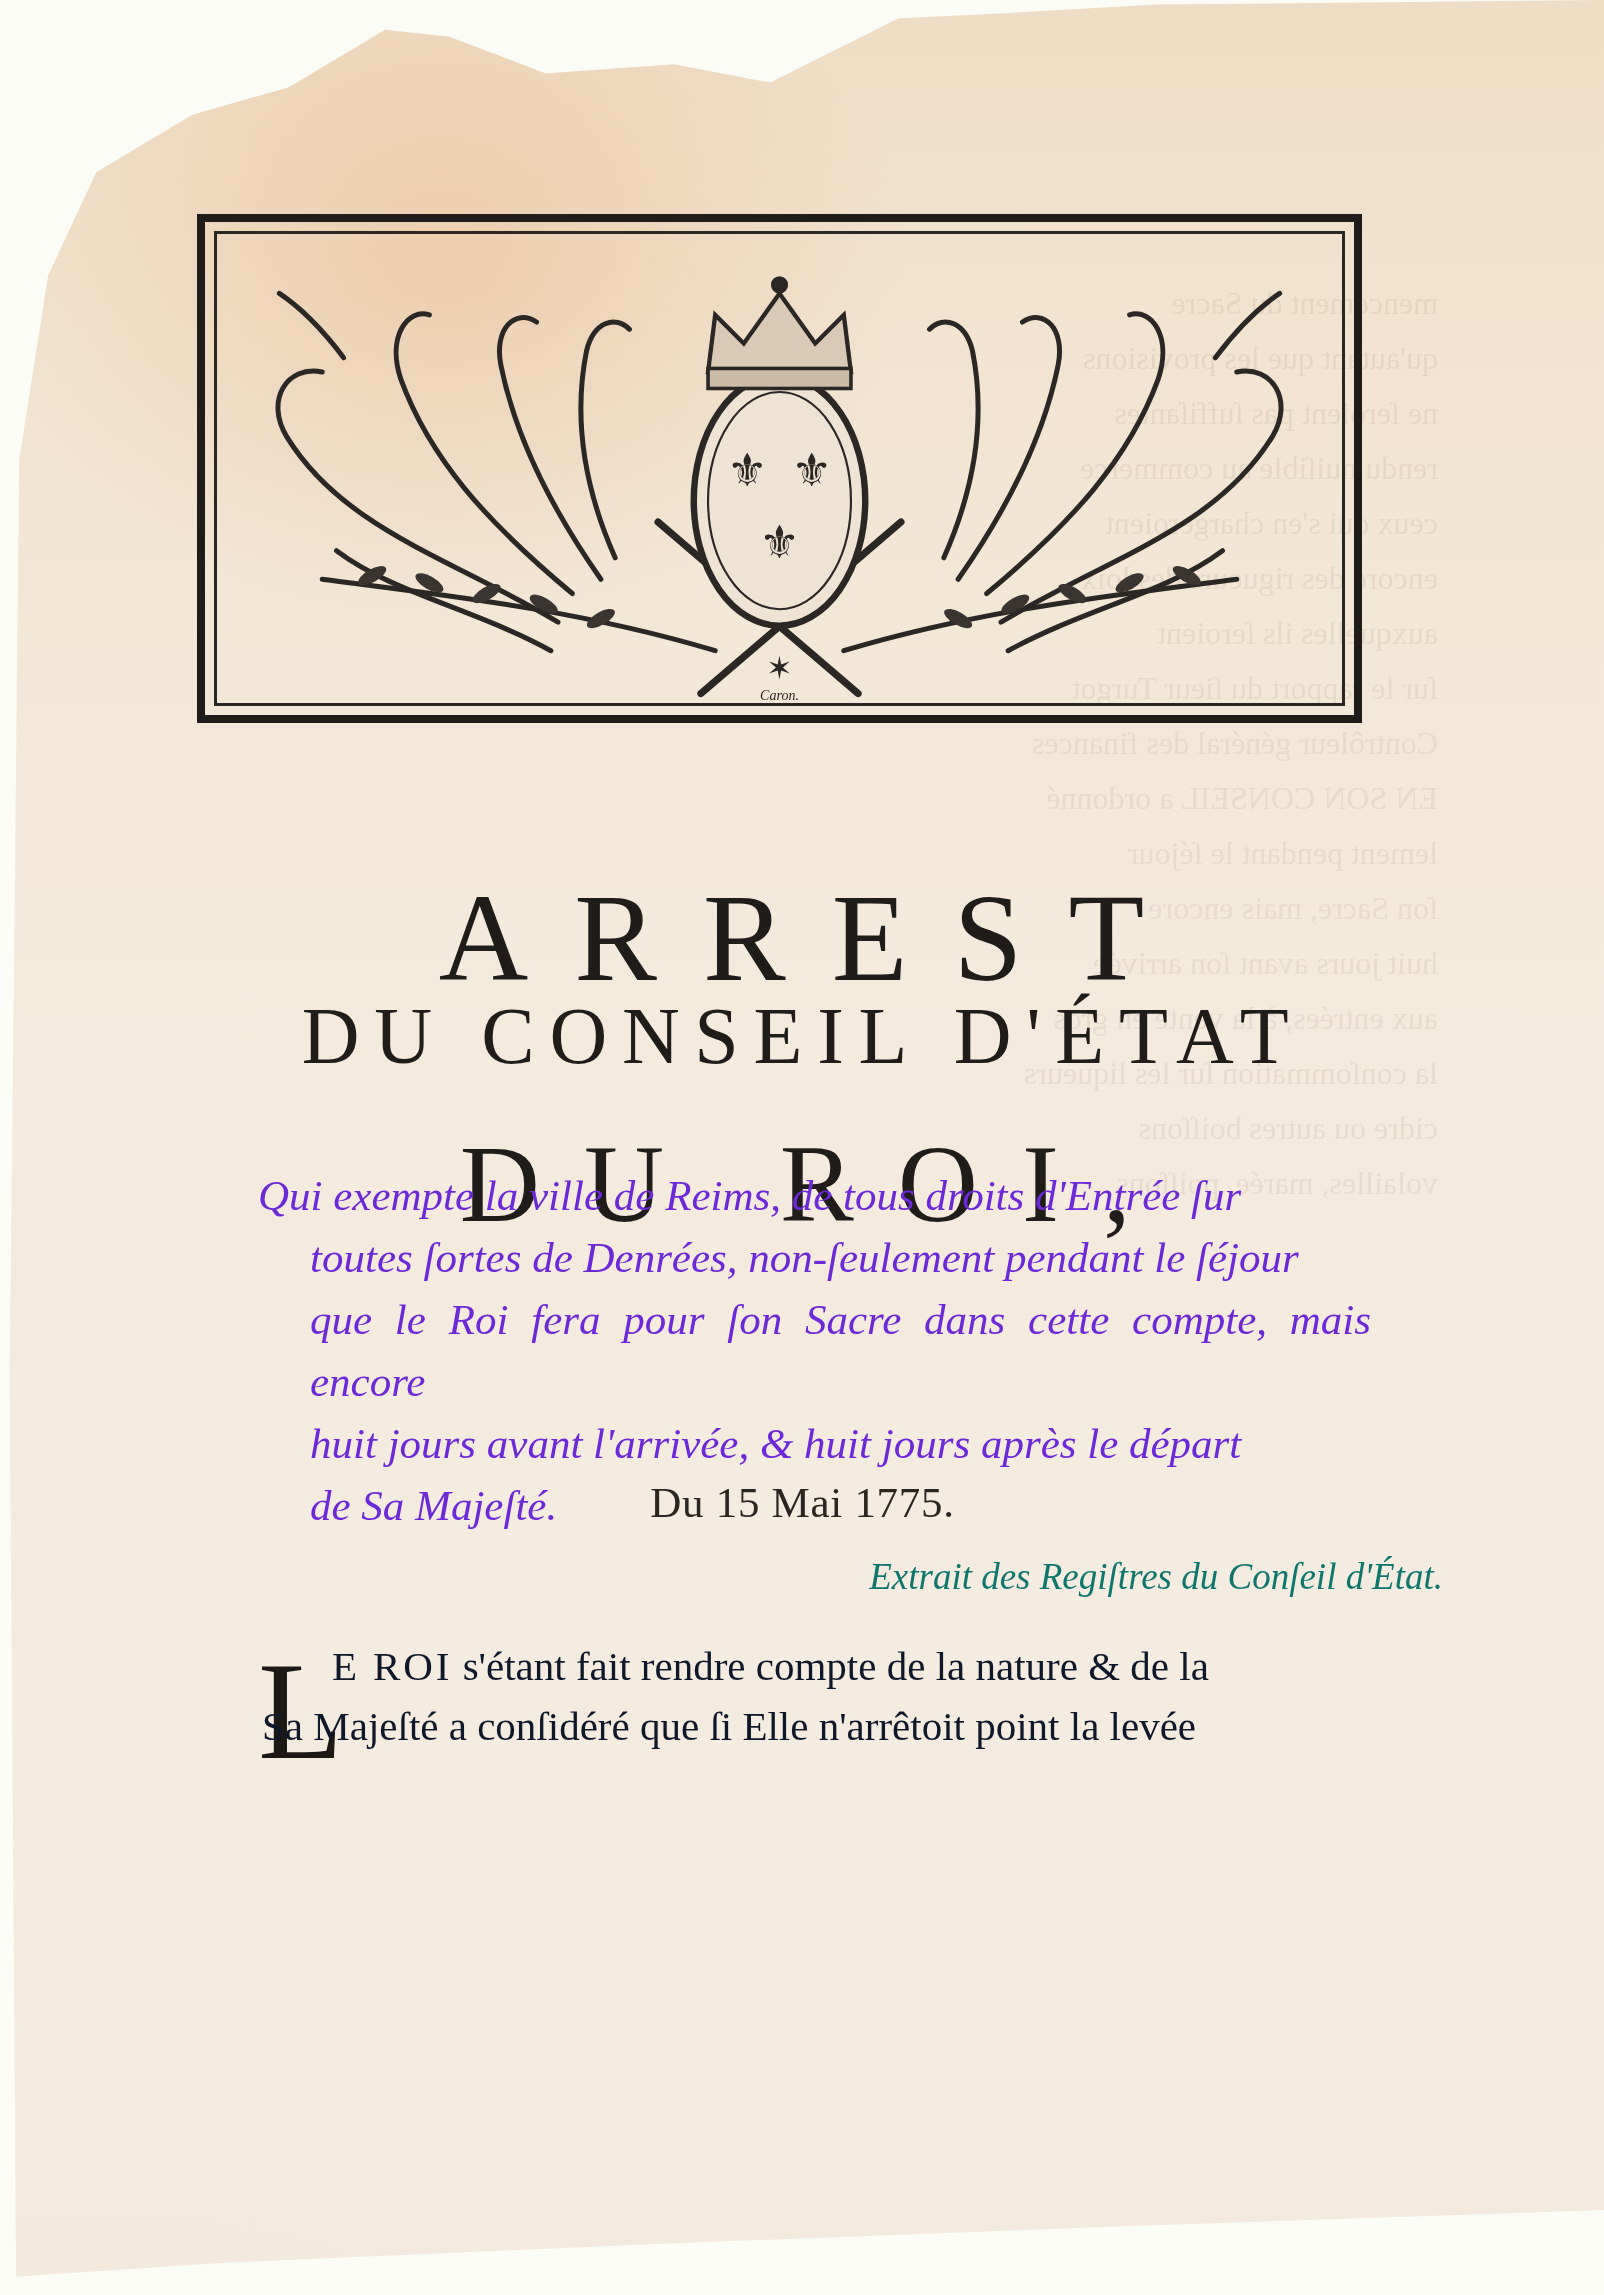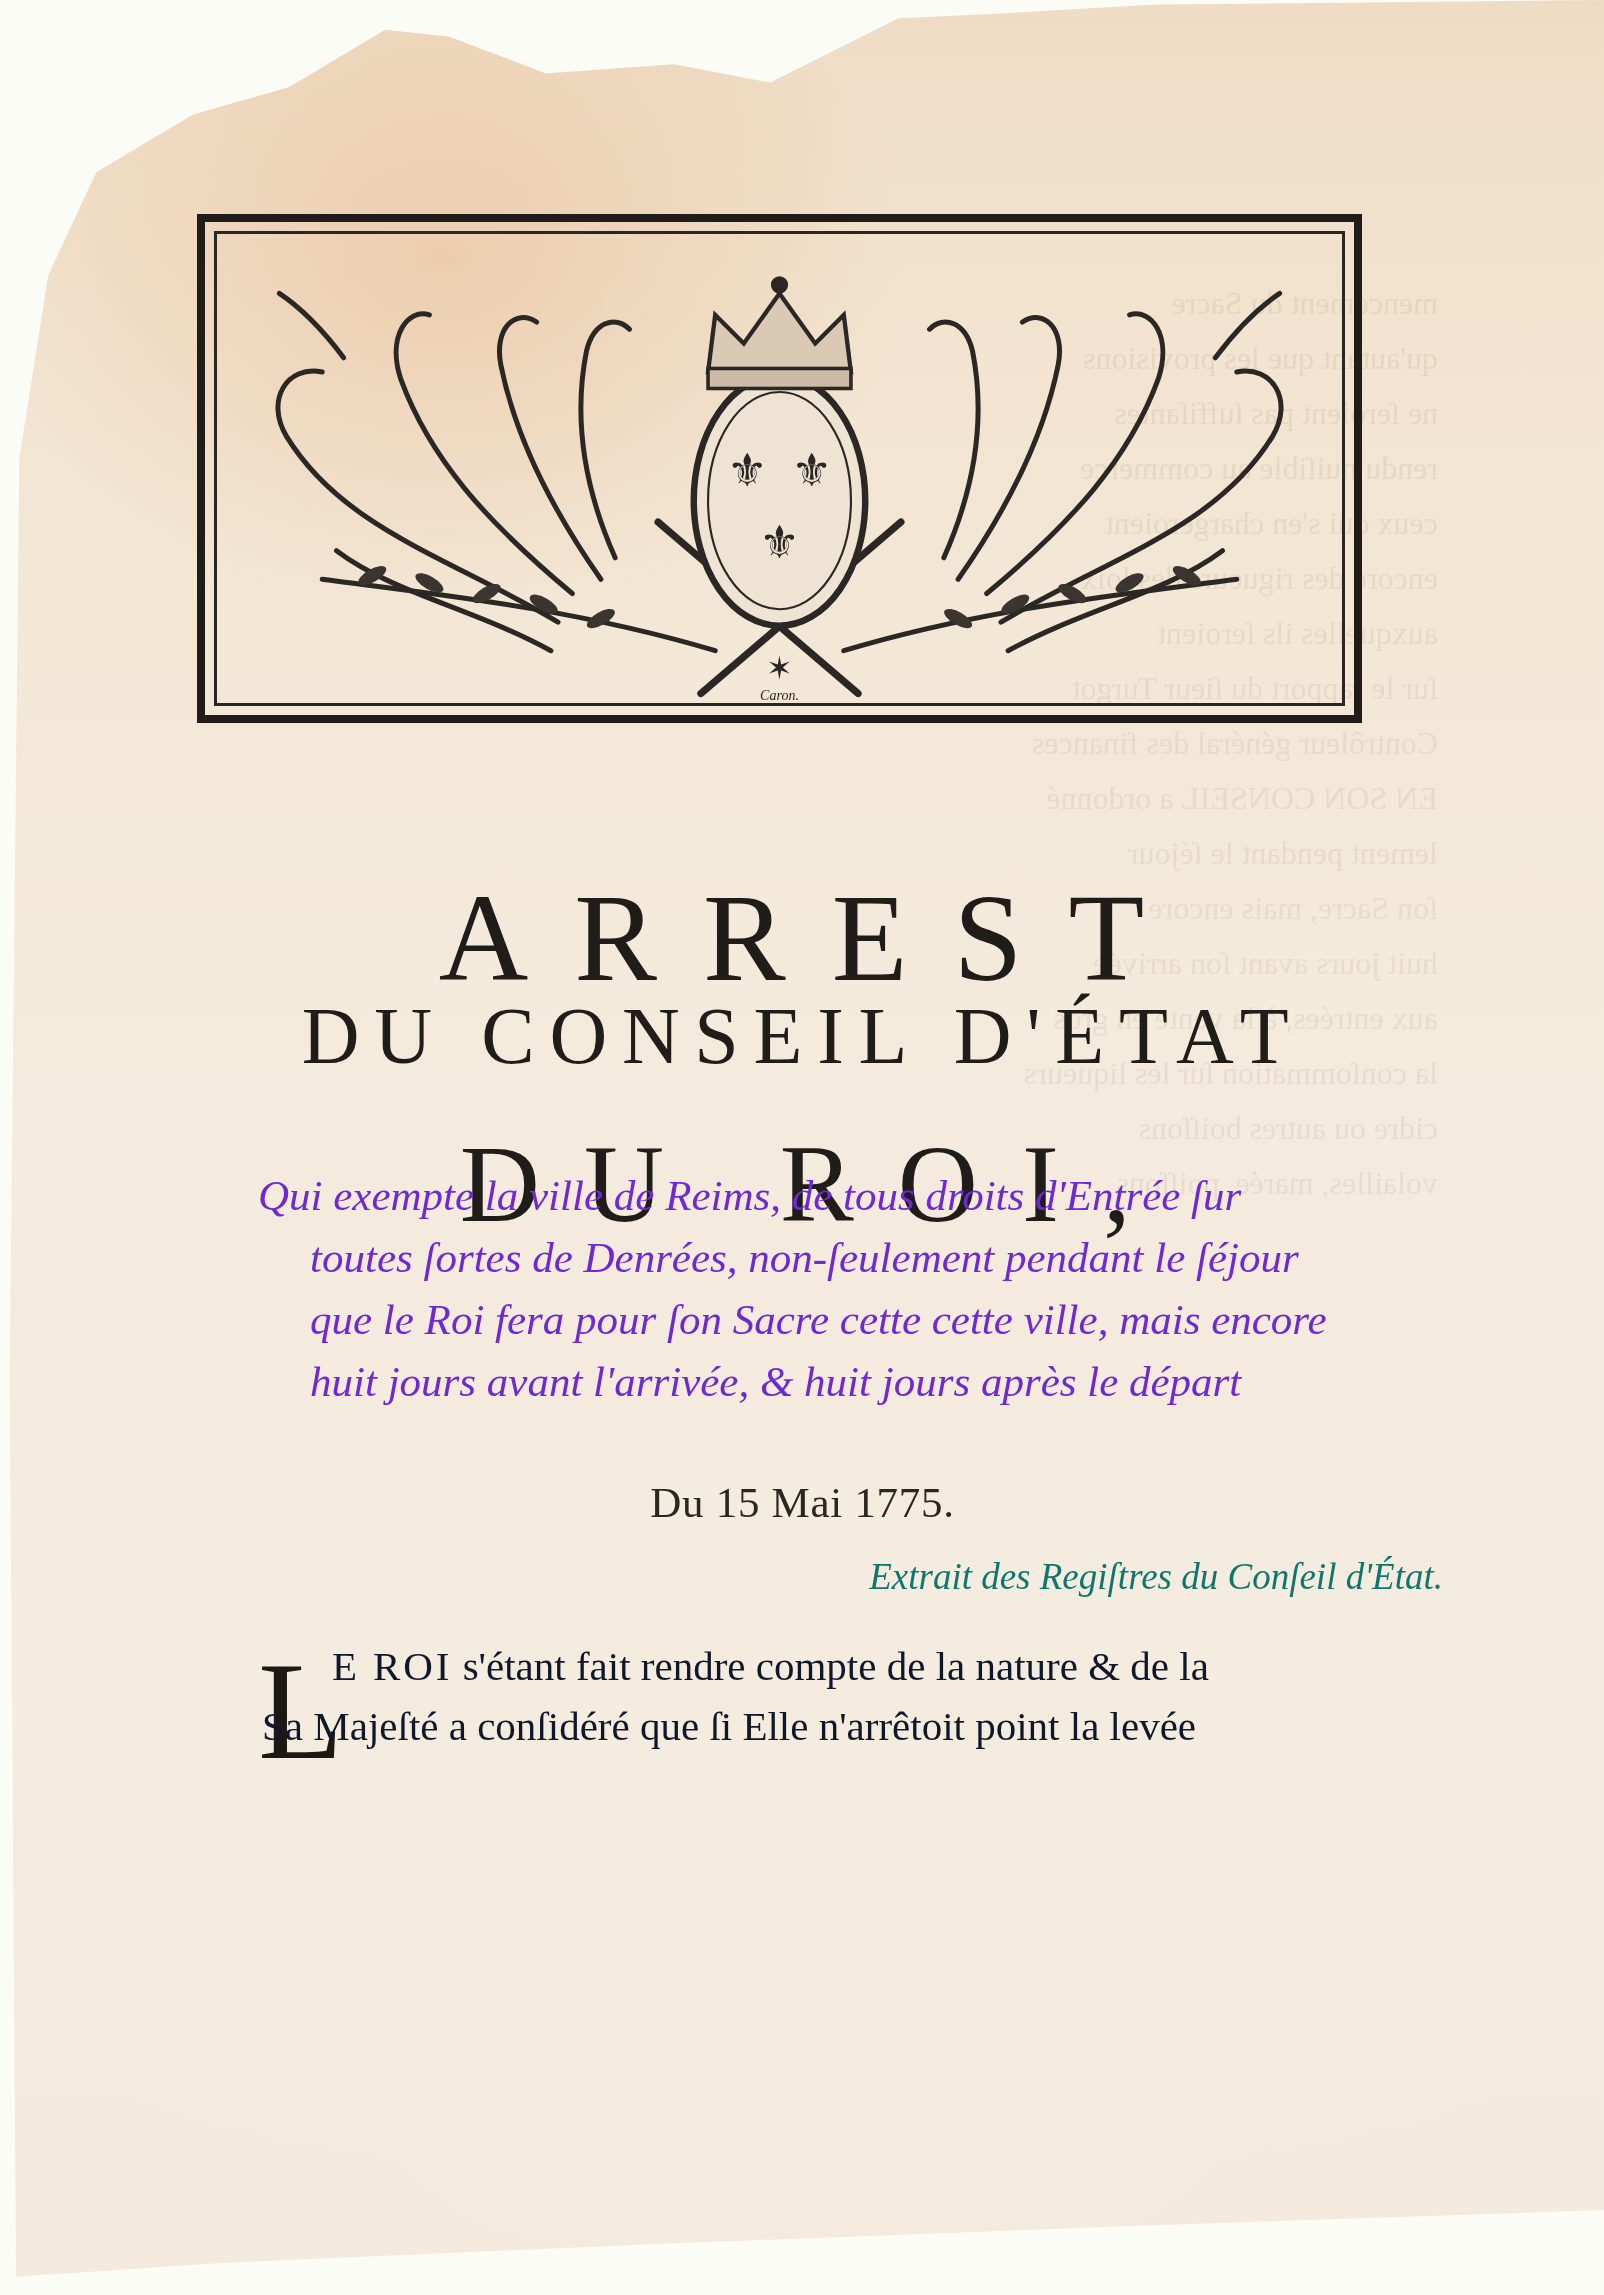--- a/index.html
+++ b/index.html
@@ -153,22 +153,23 @@
   <div class="engraver">Caron.</div>
 </div>
 
 <h1 class="title1">ARREST</h1>
 <h2 class="title2">DU CONSEIL D'ÉTAT</h2>
 <h2 class="title3">DU ROI,</h2>
 
 <div class="summary">
   <span class="first-line">Qui exempte la ville de Reims, de tous droits d'Entrée ſur</span>
   <span class="rest">toutes ſortes de Denrées, non-ſeulement pendant le ſéjour</span>
-  <span class="rest">que le Roi fera pour ſon Sacre cette cette ville, mais encore</span>
+  <span class="rest">que le Roi fera pour ſon Sacre dans cette compte, mais encore</span>
   <span class="rest">huit jours avant l'arrivée, &amp; huit jours après le départ</span>
+  <span class="rest">de Sa Majeſté.</span>
 </div>
 
 <div class="date">Du 15 Mai 1775.</div>
 <div class="extract">Extrait des Regiſtres du Conſeil d'État.</div>
 
 <div class="dropcap">L</div>
 <div class="body-text">
   <span class="body-line indent"><span class="smallcaps">E ROI</span> <span>s'étant fait rendre compte de la nature &amp; de la</span></span>
   <span class="body-line">Sa Majeſté a conſidéré que ſi Elle n'arrêtoit point la levée</span>
 </div>

